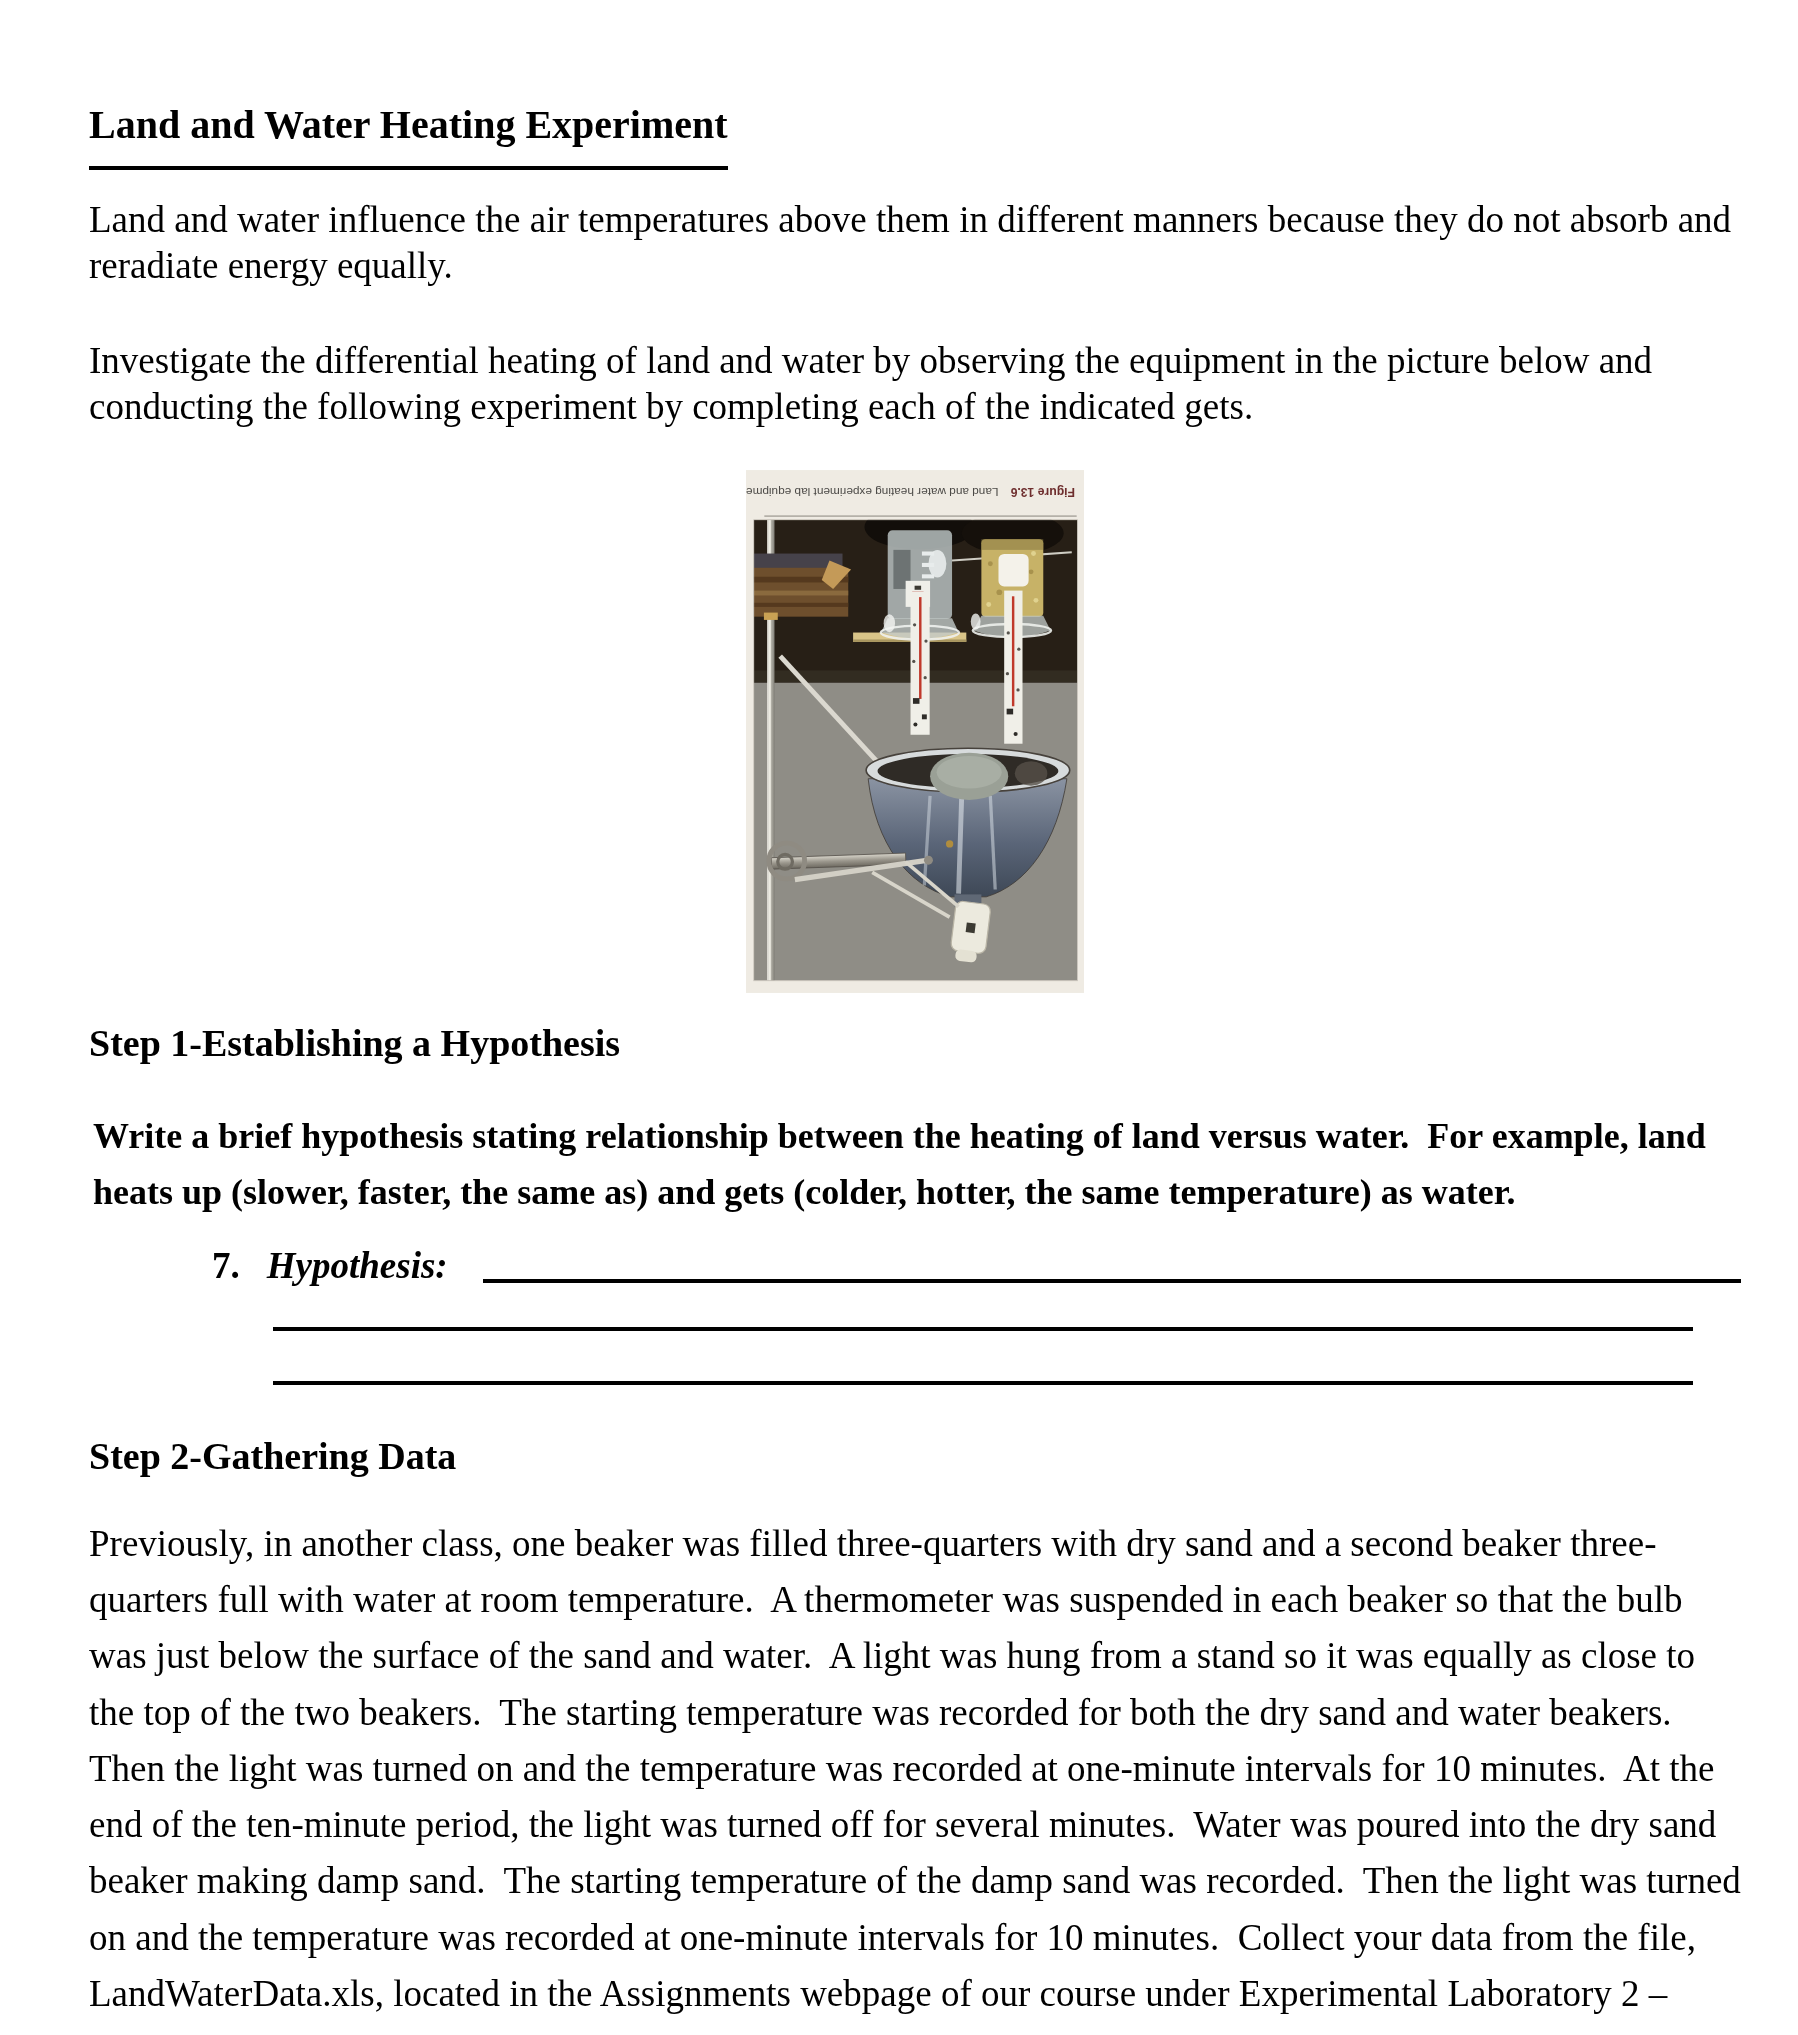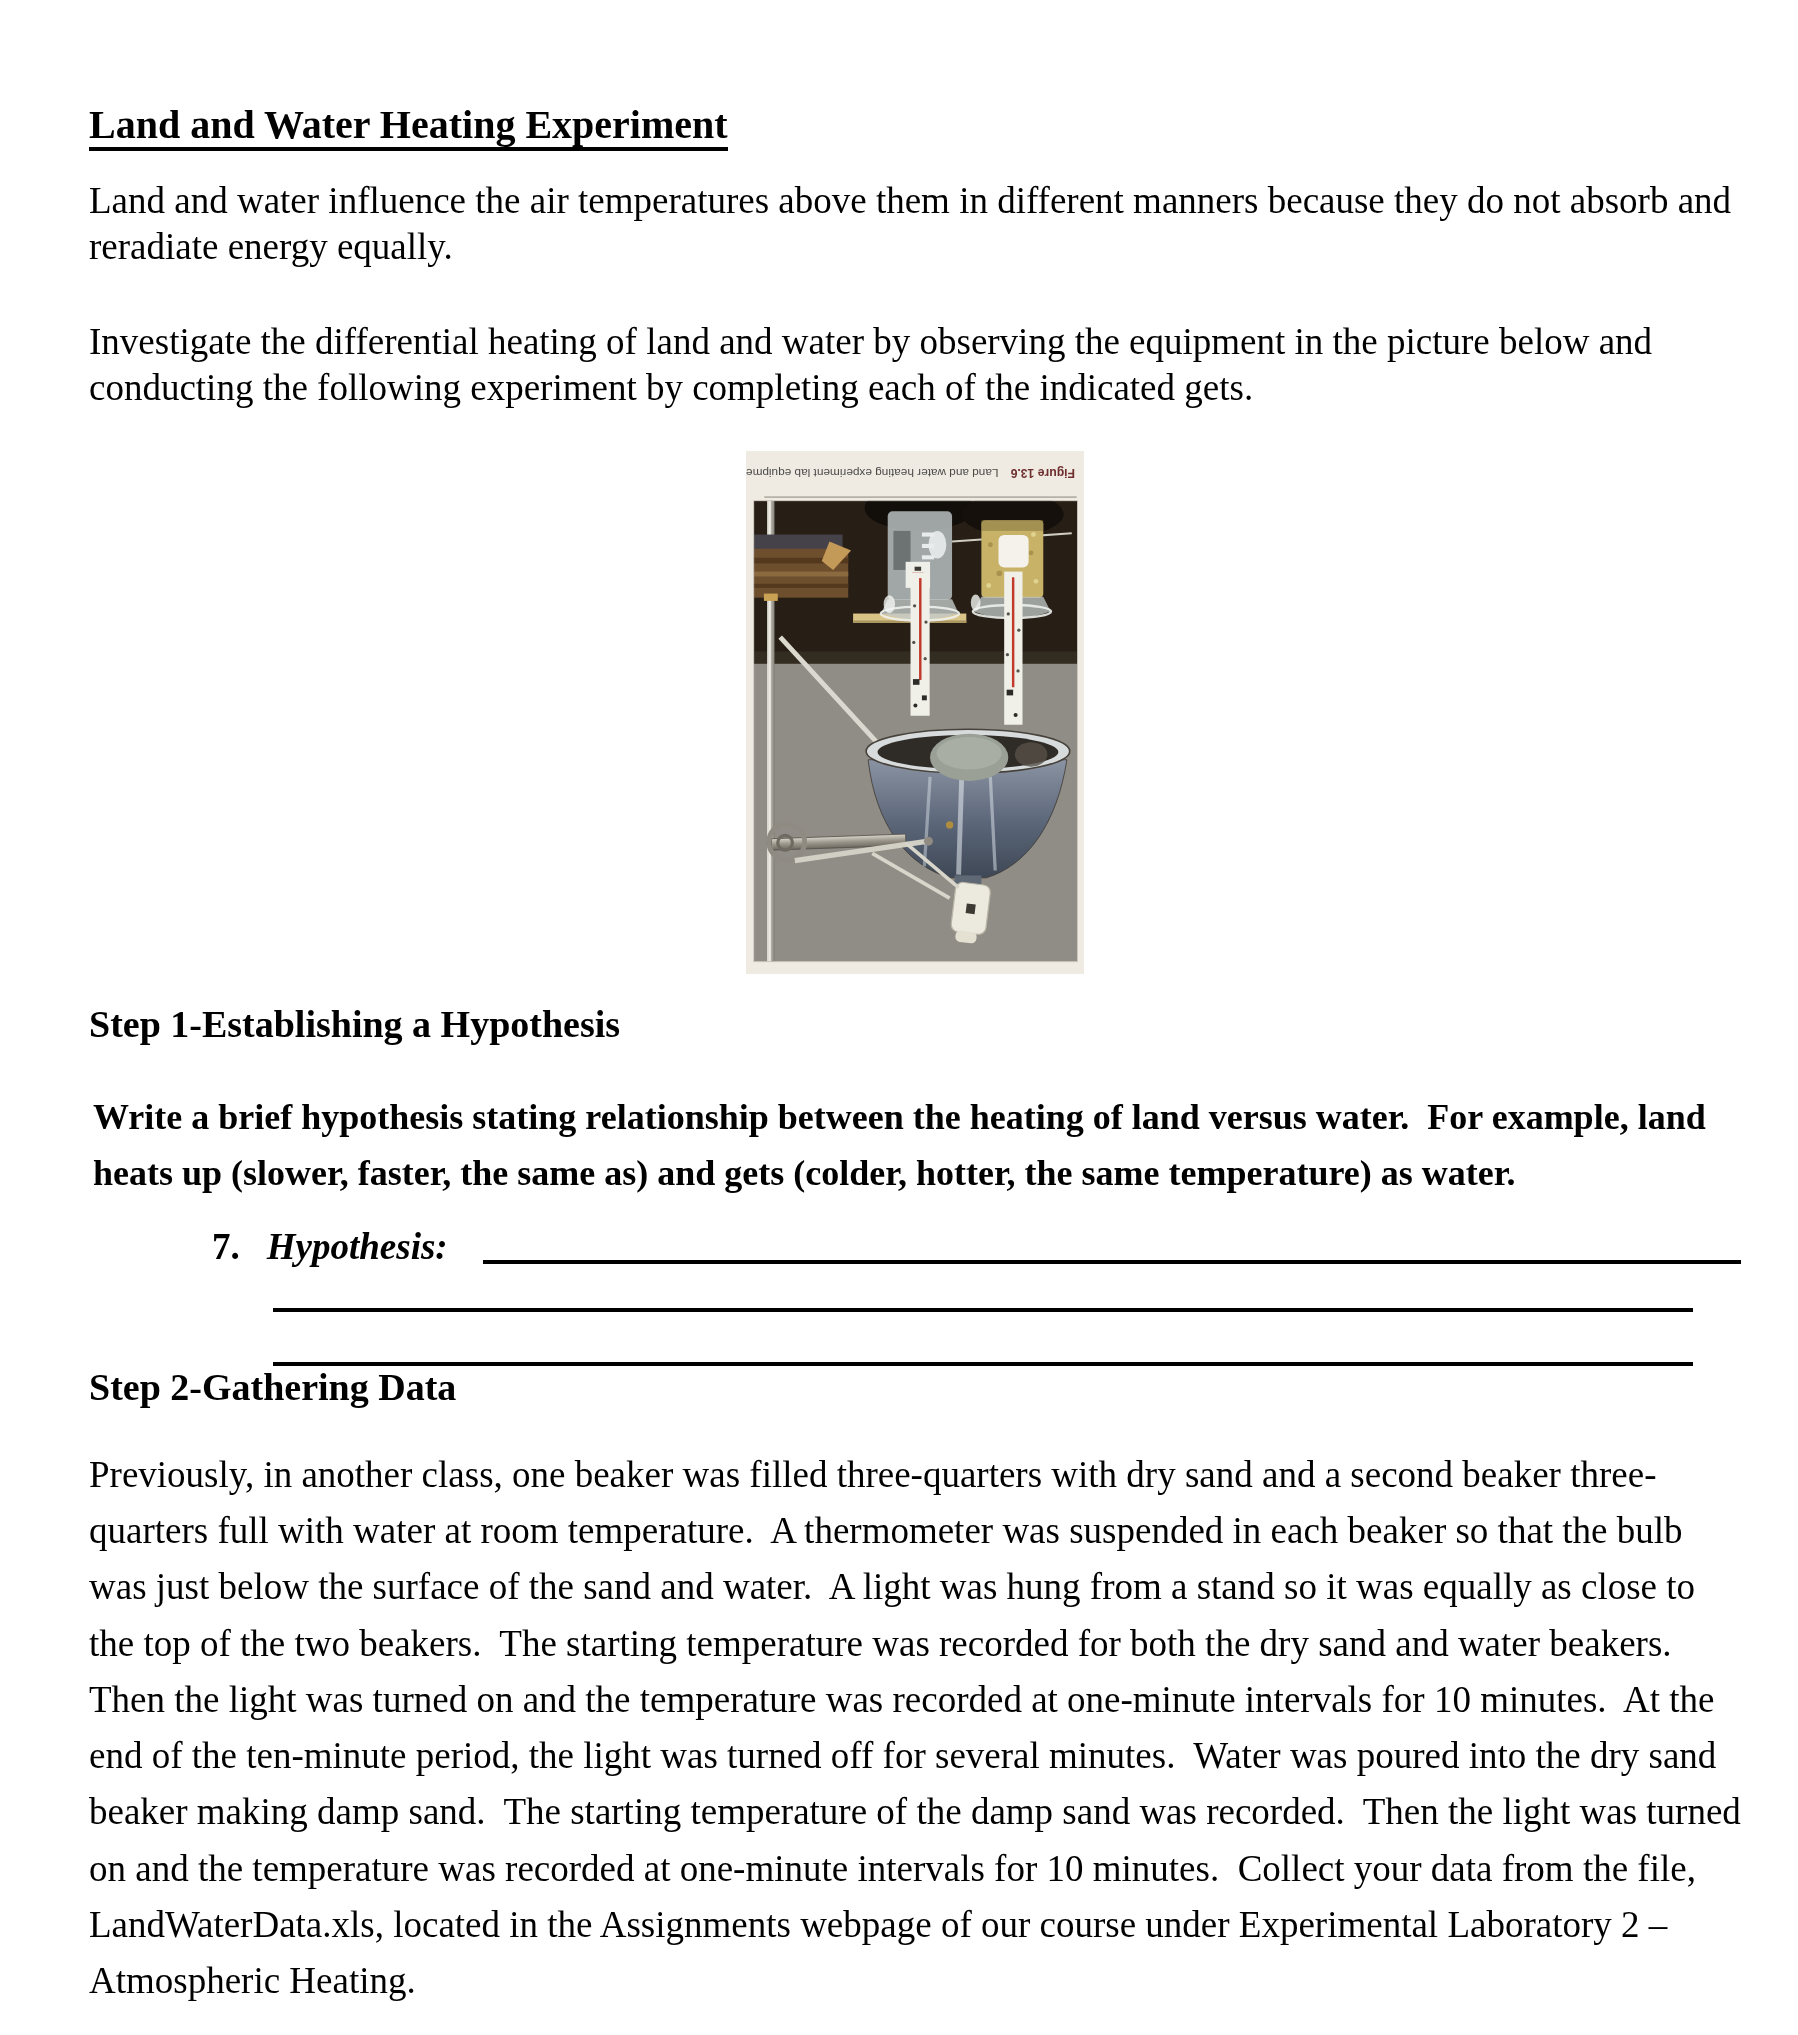--- a/index.html
+++ b/index.html
@@ -13,34 +13,34 @@
     font-family:"Liberation Serif", serif;
     font-size:37px;
     color:#000;
     overflow:hidden;
   }
   .doc-title {
     display:inline-block;
     font-size:40px; font-weight:bold;
     line-height:1.1;
     border-bottom:4.1px solid #000;
-    padding-bottom:0;
+    padding-bottom:19px;
   }
   .para { white-space:pre-wrap; line-height:1.26; margin:0; }
   .intro-1 { }
   .intro-2 { margin-top:48px; }
 
   
   .figure-wrap { width:338px; margin:39px auto 0 auto; }
   .figure-wrap svg { display:block; width:338px; height:523px; }
 
   
   .step-heading { font-size:38px; font-weight:bold; line-height:1.15; margin:0; }
   .step1-heading { margin-top:29px; }
-  .step2-heading { }
+  .step2-heading { margin-top:50px; }
   .prompt {
     white-space:pre-wrap;
     font-weight:bold; font-size:36px;
     line-height:1.55;
     margin:43px 0 0 4px;
   }
   .hyp-row {
     display:flex; align-items:flex-end;
     font-weight:bold; line-height:1.2;
     margin-top:23.6px;

